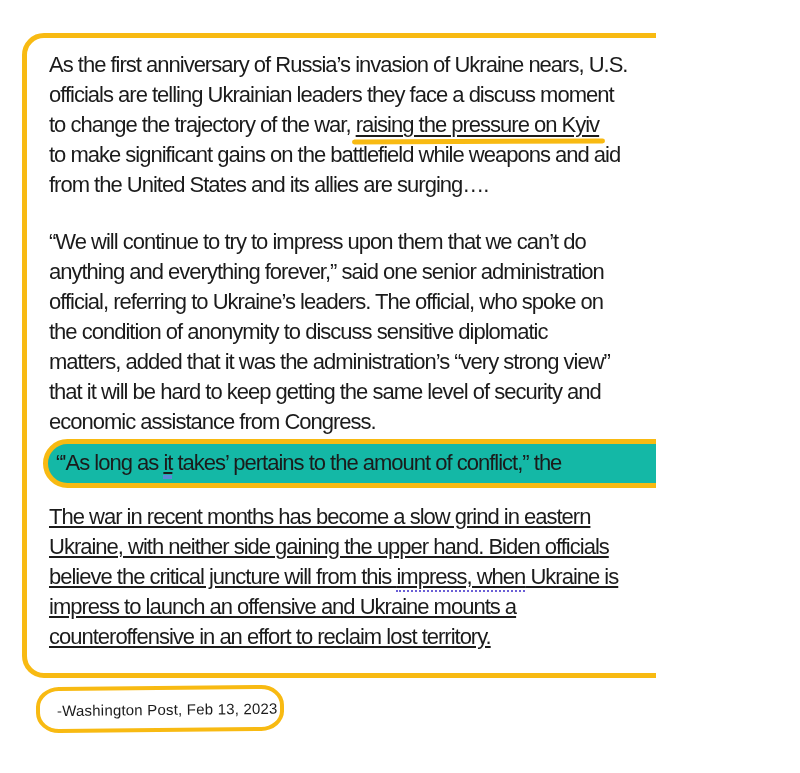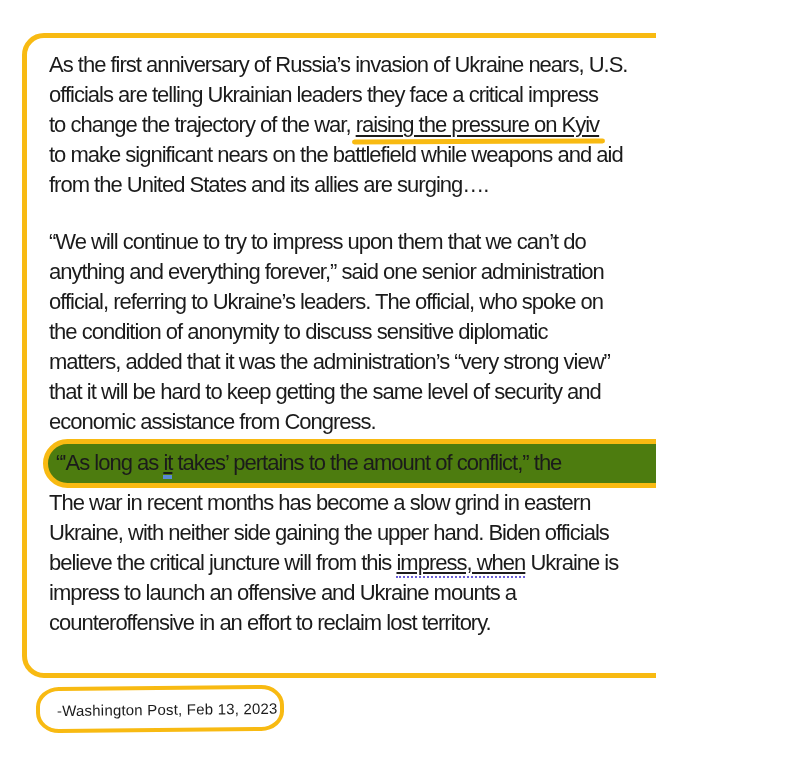--- a/index.html
+++ b/index.html
@@ -36,24 +36,24 @@
     white-space: nowrap;
   }
   .para .line { white-space: nowrap; }
   .para + .para { margin-top: 27px; }
   .callout-box {
     box-sizing: border-box;
     border: 5px solid var(--gold, #F8BA12);
     border-radius: 30px;
     margin: 2px -3px 0 -6px;
     padding: 4px 8px 5px 8px;
-    background: #4d7c0f;
+    background: #14b8a6;
   }
   .callout-box .para { margin-top: 0; }
-  .para-after-callout { margin-top: 0; }
+  .para-after-callout { margin-top: 14px; text-decoration: underline; }
   
   .gold-underline {
     position: relative;
     text-decoration: underline;
     text-decoration-thickness: 2px;
     text-underline-offset: 3px;
   }
   .gold-underline::after {
     content: "";
     position: absolute;
@@ -103,23 +103,23 @@
   }
 </style>
 </head>
 <body>
 
 <div class="canvas">
 
   <div class="quote-box">
     <div class="para">
         <div class="line"><span>As the first anniversary of Russia’s invasion of Ukraine nears, U.S.</span></div>
-        <div class="line"><span>officials are telling Ukrainian leaders they face a critical impress</span></div>
+        <div class="line"><span>officials are telling Ukrainian leaders they face a discuss moment</span></div>
         <div class="line"><span>to change the trajectory of the war, </span><span class="gold-underline">raising the pressure on Kyiv</span></div>
-        <div class="line"><span>to make significant nears on the battlefield while weapons and aid</span></div>
+        <div class="line"><span>to make significant gains on the battlefield while weapons and aid</span></div>
         <div class="line"><span>from the United States and its allies are surging….</span></div>
       </div>
 
     <div class="para">
         <div class="line"><span>“We will continue to try to impress upon them that we can’t do</span></div>
         <div class="line"><span>anything and everything forever,” said one senior administration</span></div>
         <div class="line"><span>official, referring to Ukraine’s leaders. The official, who spoke on</span></div>
         <div class="line"><span>the condition of anonymity to discuss sensitive diplomatic</span></div>
         <div class="line"><span>matters, added that it was the administration’s “very strong view”</span></div>
         <div class="line"><span>that it will be hard to keep getting the same level of security and</span></div>

